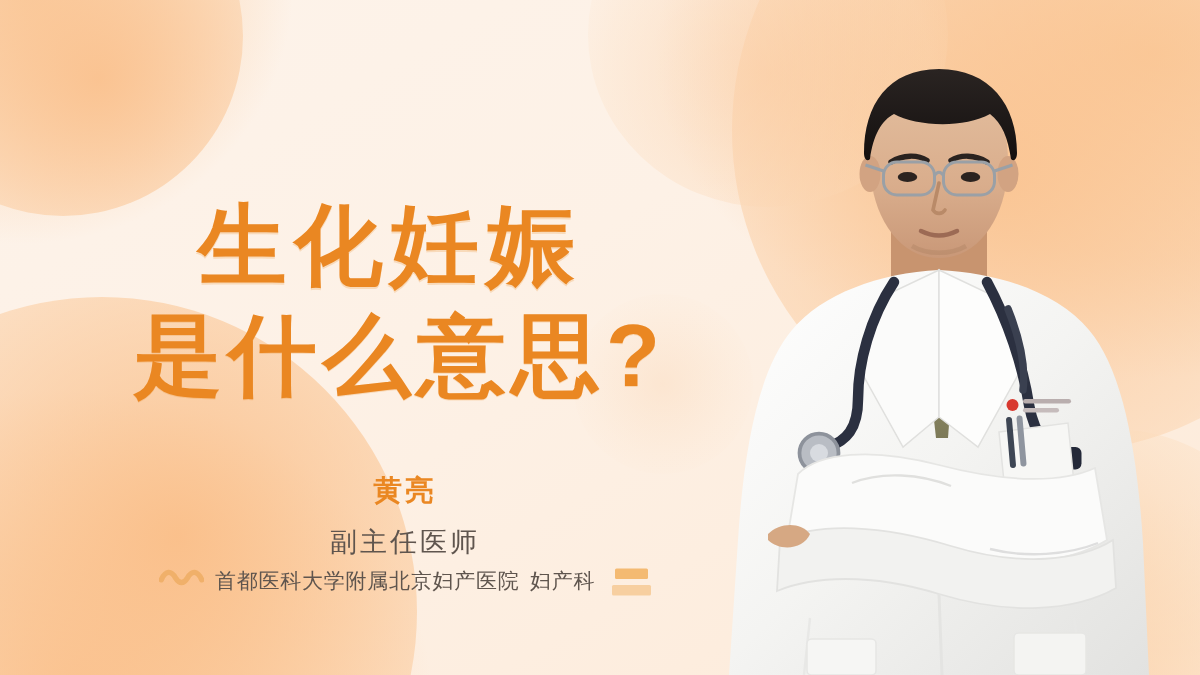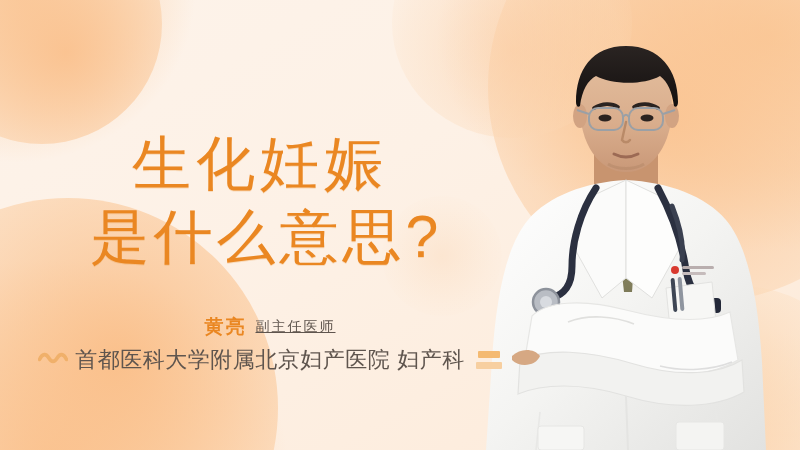--- a/index.html
+++ b/index.html
@@ -34,37 +34,37 @@
              background:radial-gradient(circle at 62% 38%, rgba(250,188,132,0.88) 0%, rgba(251,204,158,0.48) 56%, rgba(253,228,205,0) 78%); }
   .blob-br { right:-66px; bottom:-86px; width:250px; height:250px;
              background:radial-gradient(circle at 42% 38%, rgba(251,212,174,0.80) 0%, rgba(252,224,194,0.32) 58%, rgba(253,234,216,0) 80%); }
   .blob-tx { left:382px; top:196px; width:120px; height:120px;
              background:radial-gradient(circle at 50% 50%, rgba(250,214,180,0.38) 0%, rgba(252,226,200,0.16) 56%, rgba(253,234,216,0) 78%); }
 
   
   #headline { position:absolute; left:0; top:128px; width:520px; text-align:center; z-index:6; }
   .hl-line {
     color:#ea8722;
-    font-weight:normal;
+    font-weight:bold;
     font-size:59px;
     line-height:73px;
     letter-spacing:5px;
     white-space:nowrap;
     text-shadow:0 1px 0 rgba(234,135,34,0.22);
   }
   .hl-line.l2 { letter-spacing:4px;margin-left:13px; }
 
   
   #credits { position:absolute; left:0; top:314px; width:540px; z-index:6; }
   .cred-row { display:flex; align-items:center; justify-content:center; white-space:nowrap; }
-  .cred-row.r1 { gap:9px; }
+  .cred-row.r1 { gap:9px;flex-direction:column; }
   .cred-row.r2 { gap:7px; margin-top:5px; }
   .doc-name { color:#ea8722; font-size:19px; font-weight:bold; letter-spacing:2px; }
-  .doc-title { color:#5f554e; font-size:14px; letter-spacing:2px;text-decoration:underline; }
-  .hospital  { color:#5f554e; font-size:22px; letter-spacing:0.5px; }
+  .doc-title { color:#5f554e; font-size:18px; letter-spacing:2px; }
+  .hospital  { color:#5f554e; font-size:14px; letter-spacing:0.5px; }
 
   .wave-ico { display:block; flex:0 0 auto; }
   .bars-ico { display:flex; flex-direction:column; gap:4px; flex:0 0 auto; margin-left:4px; }
   .bars-ico i { display:block; width:24px; height:7px; border-radius:1px; }
   .bars-ico i.top { background:#f4ba72; width:22px; margin-left:2px; }
   .bars-ico i.bot { background:#f7cfa0; width:26px; }
 
   
   #doctor { position:absolute; right:-6px; bottom:0; width:330px; height:420px; z-index:5; }
   #doctor svg { display:block; width:100%; height:100%; }

